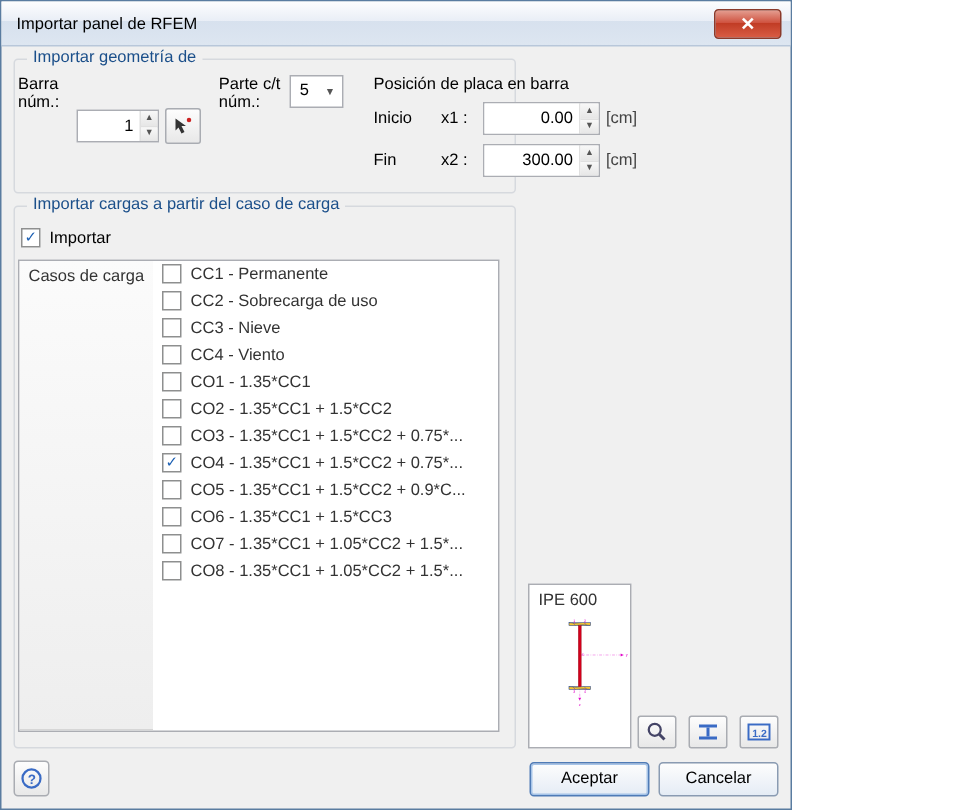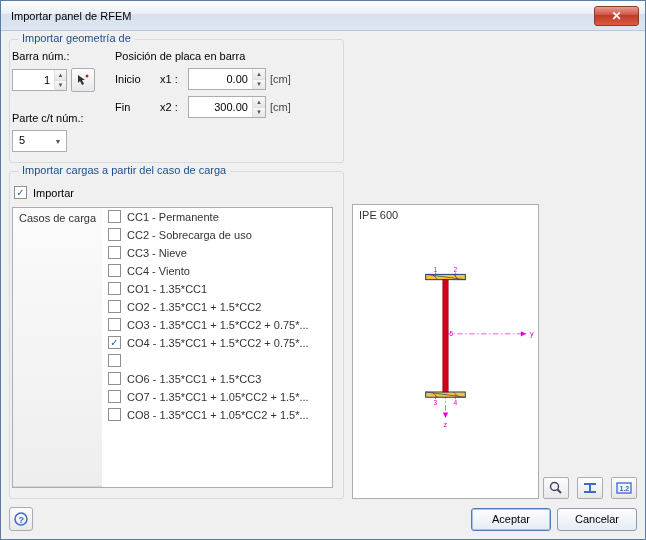--- a/index.html
+++ b/index.html
@@ -4,21 +4,21 @@
 <style>
   * { box-sizing: border-box; }
   body {
     margin: 0;
     font-family: "Segoe UI", Tahoma, sans-serif;
     font-size: 11px;
     background: #fff;
     color: #000;
   }
   .window {
-    width: 646px;
+    width: 528px;
     height: 540px;
     border: 1px solid #5a7ca0;
     background: #f0f0f0;
     display: flex;
     flex-direction: column;
     position: relative;
   }
   .titlebar {
     height: 30px;
     background: linear-gradient(to bottom, #fdfdfe 0%, #e9eef6 45%, #d7e1ee 46%, #dde6f1 100%);
@@ -248,21 +248,21 @@
     </div>
   </div>
 
   <div class="content">
     <div class="left-col">
 
       <div class="group">
         <div class="group-title">Importar geometría de</div>
 
         <div style="display:flex; gap:20px;">
-          <div style="display:flex; flex-direction:column; gap:6px;">
+          <div style="display:flex; gap:6px;">
             <div class="label">Barra núm.:</div>
             <div style="display:flex; align-items:center;">
               <div class="spin" style="width:55px;">
                 <input value="1" style="">
                 <div class="arrows">
                     <div>▲</div>
                     <div>▼</div>
                   </div>
               </div>
               <div class="icon-btn">
@@ -345,20 +345,21 @@
               <div class="list-row">
                 <div class="checkbox"></div>
                 <span>CO3 - 1.35*CC1 + 1.5*CC2 + 0.75*...</span>
               </div>
               <div class="list-row">
                 <div class="checkbox">✓</div>
                 <span>CO4 - 1.35*CC1 + 1.5*CC2 + 0.75*...</span>
               </div>
               <div class="list-row">
                 <div class="checkbox"></div>
+                <span>CO5 - 1.35*CC1 + 1.5*CC2 + 0.9*C...</span>
               </div>
               <div class="list-row">
                 <div class="checkbox"></div>
                 <span>CO6 - 1.35*CC1 + 1.5*CC3</span>
               </div>
               <div class="list-row">
                 <div class="checkbox"></div>
                 <span>CO7 - 1.35*CC1 + 1.05*CC2 + 1.5*...</span>
               </div>
               <div class="list-row">

